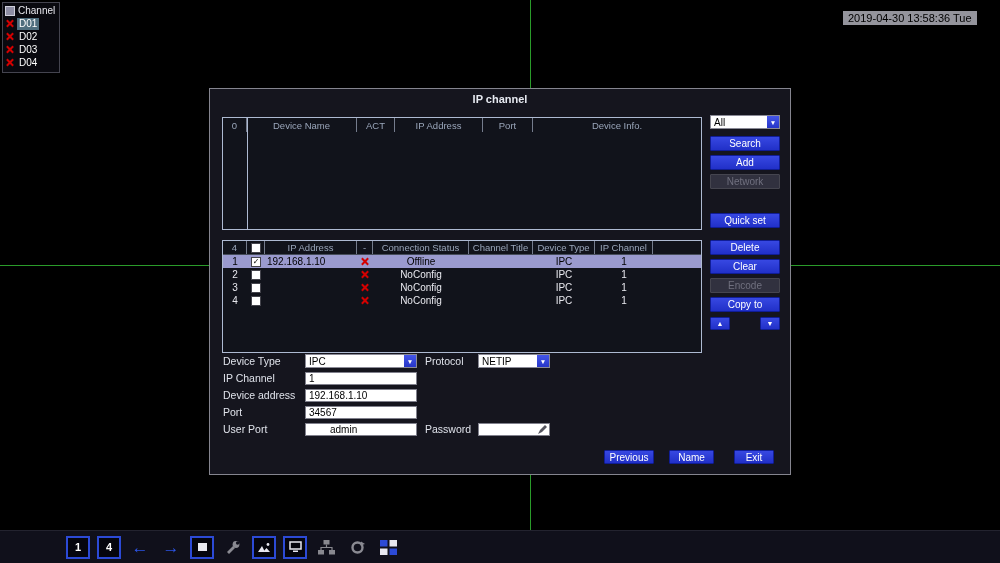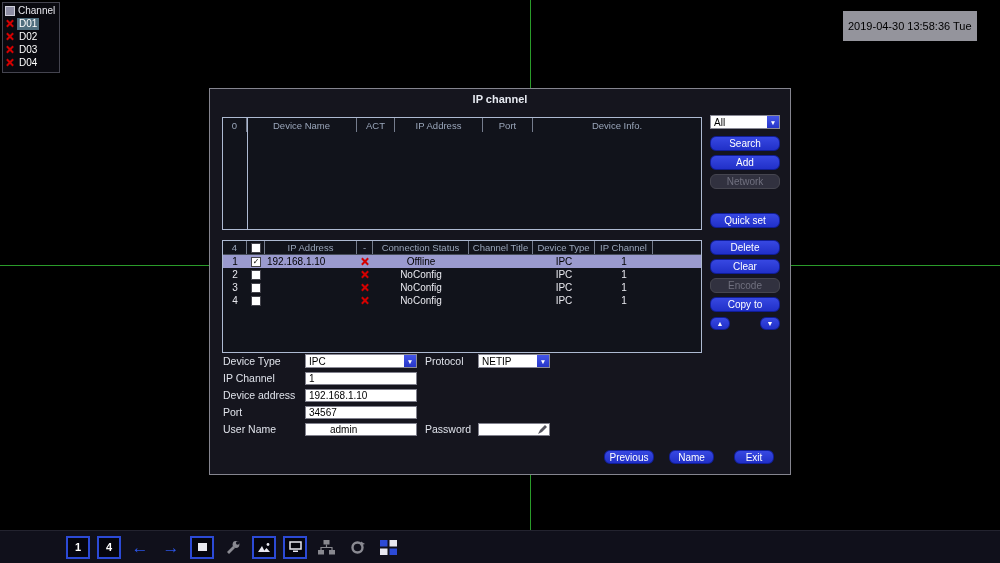--- a/index.html
+++ b/index.html
@@ -20,21 +20,21 @@
   .channel-item{display:flex;align-items:center;gap:3px;height:13px;padding-left:1px;cursor:default;}
   .ch-label{font-size:10px;color:#fff;padding:0 2px;line-height:12px;}
   .ch-label.selected{background:#4f6e7e;}
   .x-mark{position:relative;width:8px;height:9px;display:inline-block;flex:0 0 8px;}
   .x-mark::before,.x-mark::after{content:"";position:absolute;left:3px;top:0;width:2px;height:9px;background:#d40000;}
   .x-mark::before{transform:rotate(45deg);}
   .x-mark::after{transform:rotate(-45deg);}
 
   
   .timestamp{position:absolute;left:843px;top:11px;background:#94949c;color:#000;
-    font-size:11px;padding:9px 5px;z-index:3;white-space:nowrap;}
+    font-size:11px;padding:1px 5px;z-index:3;white-space:nowrap;}
 
   
   .dialog{position:absolute;left:209px;top:88px;width:582px;height:387px;background:#15151e;
     border:1px solid #85858f;z-index:10;box-sizing:border-box;}
   .dialog-title{position:absolute;left:0;right:0;top:4px;text-align:center;color:#e6e9f0;
     font-size:11px;font-weight:bold;}
 
   .panel-table{position:absolute;background:#11131b;border:1px solid #aebad2;box-sizing:border-box;}
   .hdr-row{display:flex;align-items:center;color:#9aa6ba;font-size:9.5px;white-space:nowrap;}
   .hdr-cell{text-align:center;overflow:hidden;height:100%;display:flex;align-items:center;justify-content:center;box-sizing:border-box;}
@@ -49,21 +49,21 @@
   .c-x{width:16px;display:flex;justify-content:center;}
   .c-st{width:96px;text-align:center;}
   .c-ct{width:64px;text-align:center;}
   .c-dt{width:62px;text-align:center;}
   .c-ch{width:58px;text-align:center;}
   .checkbox{width:8px;height:8px;background:#fff;border:1px solid #44444c;display:inline-flex;
     align-items:center;justify-content:center;font-size:8px;color:#000;line-height:8px;}
 
   .btn{position:absolute;display:flex;align-items:center;justify-content:center;
     background:linear-gradient(#3748e2,#2130c8);border:1px solid #101d96;color:#fff;
-    font-size:10px;border-radius:6px;box-sizing:border-box;cursor:default;}
+    font-size:10px;border-radius:1px;box-sizing:border-box;cursor:default;}
   .btn.disabled{background:#31313f;color:#70707f;border-color:#45454f;}
   .btn.small{font-size:7px;}
 
   .dropdown{position:absolute;height:14px;background:#fff;border:1px solid #8a8a96;display:flex;
     align-items:center;box-sizing:border-box;cursor:default;}
   .dd-text{flex:1;font-size:10px;color:#000;padding-left:3px;overflow:hidden;white-space:nowrap;}
   .dd-btn{width:12px;height:100%;background:linear-gradient(#4456e8,#2736c8);color:#fff;
     font-size:6.5px;display:flex;align-items:center;justify-content:center;flex:0 0 12px;}
 
   .flabel{position:absolute;color:#dfe2ea;font-size:10.5px;white-space:nowrap;}
@@ -229,21 +229,21 @@
 
   <span class="flabel" style="left:13px;top:283px;">IP Channel</span>
   <input class="tfield" style="left: 95px; top: 283px; width: 112px;" value="1">
 
   <span class="flabel" style="left:13px;top:300px;">Device address</span>
   <input class="tfield" style="left: 95px; top: 300px; width: 112px;" value="192.168.1.10">
 
   <span class="flabel" style="left:13px;top:317px;">Port</span>
   <input class="tfield" style="left: 95px; top: 317px; width: 112px;" value="34567">
 
-  <span class="flabel" style="left:13px;top:334px;">User Name</span>
+  <span class="flabel" style="left:13px;top:334px;">User Port</span>
   <input class="tfield" style="left: 95px; top: 334px; width: 112px; padding-left: 24px;" value="admin">
 
   <span class="flabel" style="left:215px;top:334px;">Password</span>
   <input class="tfield" style="left: 268px; top: 334px; width: 72px;" value="">
   <span class="pw-icon" style="left:328px;top:336px;">
     <svg width="9" height="9" viewBox="0 0 9 9">
         <path d="M0 9 L2 5 L7 0 L9 2 L4 7 Z" fill="#55555f"></path>
       </svg>
   </span>
 

